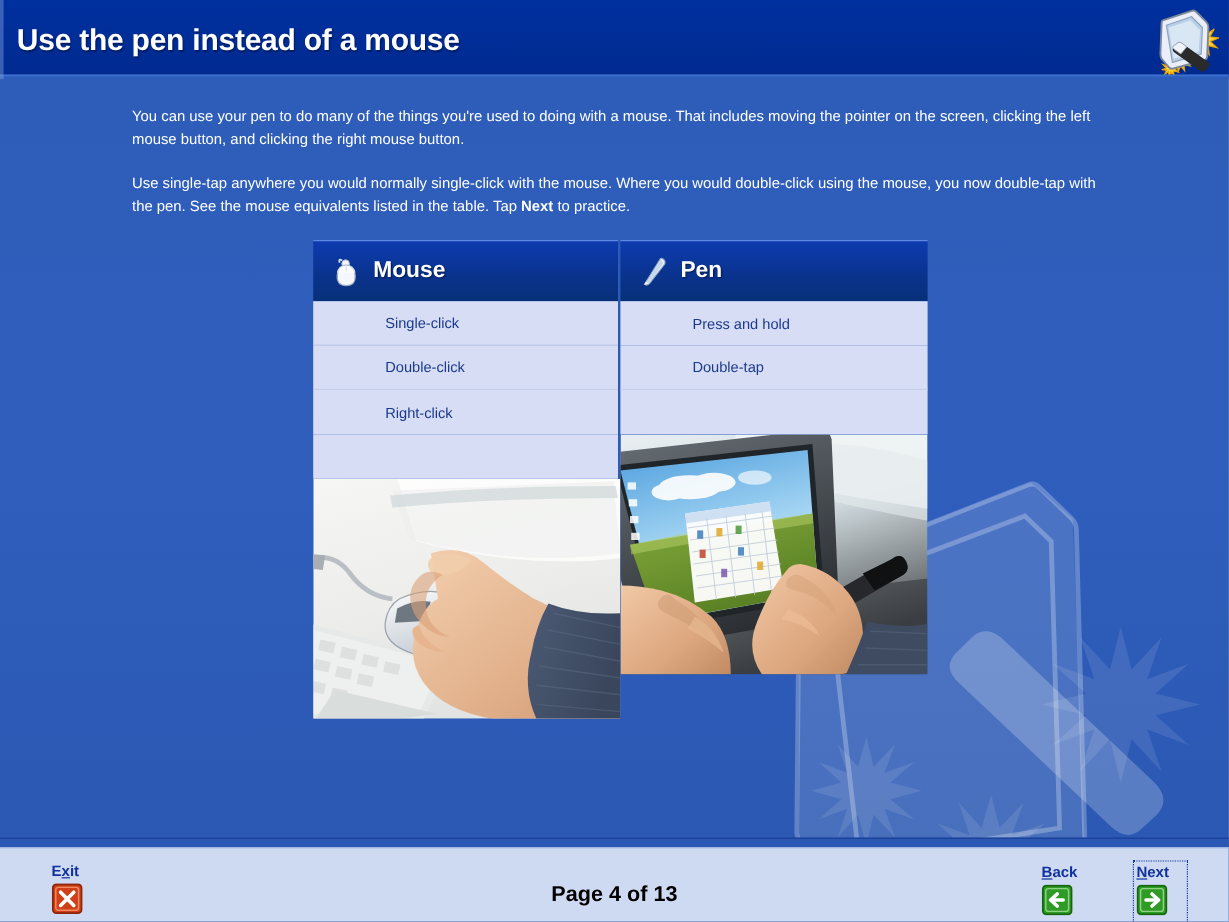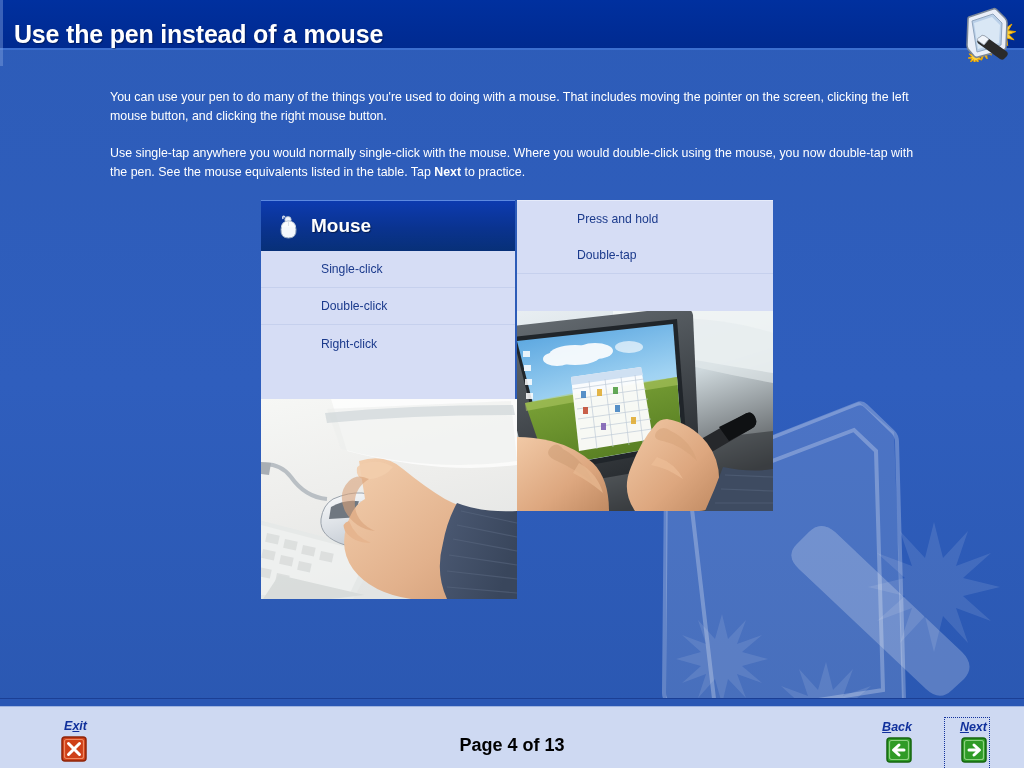--- a/index.html
+++ b/index.html
@@ -20,21 +20,21 @@
     position:absolute;
     right:-10px; bottom:36px;
     width:430px; height:380px;
     opacity:1;
     pointer-events:none;
   }
 
   
   #titlebar {
     position:absolute; left:0; top:0;
-    width:1024px; height:50px;
+    width:1024px; height:64px;
     background:#002c96;
     background-image:linear-gradient(180deg,#00309f 0%,#002a90 100%);
     border-bottom:2px solid #3c6fd0;
   }
   #titlebar .edge-l { position:absolute; left:0; top:0; width:3px; height:66px; background:#7fa0dd; opacity:.45;}
   #page-title {
     position:absolute; left:14px; top:20px;
     font-size:25px; font-weight:bold; color:#ffffff;
     letter-spacing:-.2px;
     text-shadow:1px 1px 1px rgba(0,0,0,.35);
@@ -90,23 +90,22 @@
     position:absolute; left:0; bottom:0; width:1024px; height:62px;
     background:#ced9f2;
     border-top:1px solid #9fb4e0;
   }
   #footer-strip {
     position:absolute; left:0; bottom:62px; width:1024px; height:8px;
     background:#2a57b4;
     border-top:1px solid #1b3f95;
   }
   .navitem {
-    position:absolute; text-align:right;
+    position:absolute; text-align:left;
     width:44px;
-    font-style:italic;
   }
   .navlabel {
     color:#11319c; font-size:12.5px; font-weight:bold;
     display:block; margin-bottom:3px; white-space:nowrap;
   }
   .navlabel u { text-decoration:underline; }
   .navbtn { width:26px; height:26px; display:inline-block; }
   #nav-exit  { left:43px;  top:12px; }
   #nav-back  { left:868px; top:13px; }
   #nav-next  { left:944px; top:10px; padding:2px; border:1px dotted #11319c; width:46px; }
@@ -253,20 +252,28 @@
             <path d="M192 140 L256 152"></path>
               <path d="M188 156 L256 166"></path>
             <path d="M186 172 L256 180"></path>
               <path d="M186 188 L256 194"></path>
           </g>
         </svg>
       </div>
     </div>
 
     <div class="tcol right">
+      <div class="thead">
+        <svg class="hicon" viewBox="0 0 28 28">
+          <path d="M21 3.5 q3 1.5 2 4.5 L10.5 24 Q8.5 26.5 6 25 L19 4 Q20 2.8 21 3.5z" fill="#eaf1fb" stroke="#8ea4c0" stroke-width=".9"></path>
+          <path d="M19.5 4.5 q2.4 1 1.6 3.6 L11 23 q-1.6 2-3.6 1 z" fill="#c6d8ef"></path>
+          <path d="M7.5 22.5 L6 25.3 L8.8 24.2 Z" fill="#ffffff"></path>
+        </svg>
+        <span class="hlabel">Pen</span>
+      </div>
       <div class="trow last">Press and hold</div>
       <div class="trow">Double-tap</div>
       <div class="tfill"></div>
       <div class="tphoto">
         <svg viewBox="0 0 256 200" width="256" height="200">
           <defs>
             <linearGradient id="bgblur" x1="0" y1="0" x2="0.4" y2="1">
               <stop offset="0" stop-color="#e8eef2"></stop>
               <stop offset="0.5" stop-color="#cfd9dd"></stop>
               <stop offset="1" stop-color="#4c4f52"></stop>

